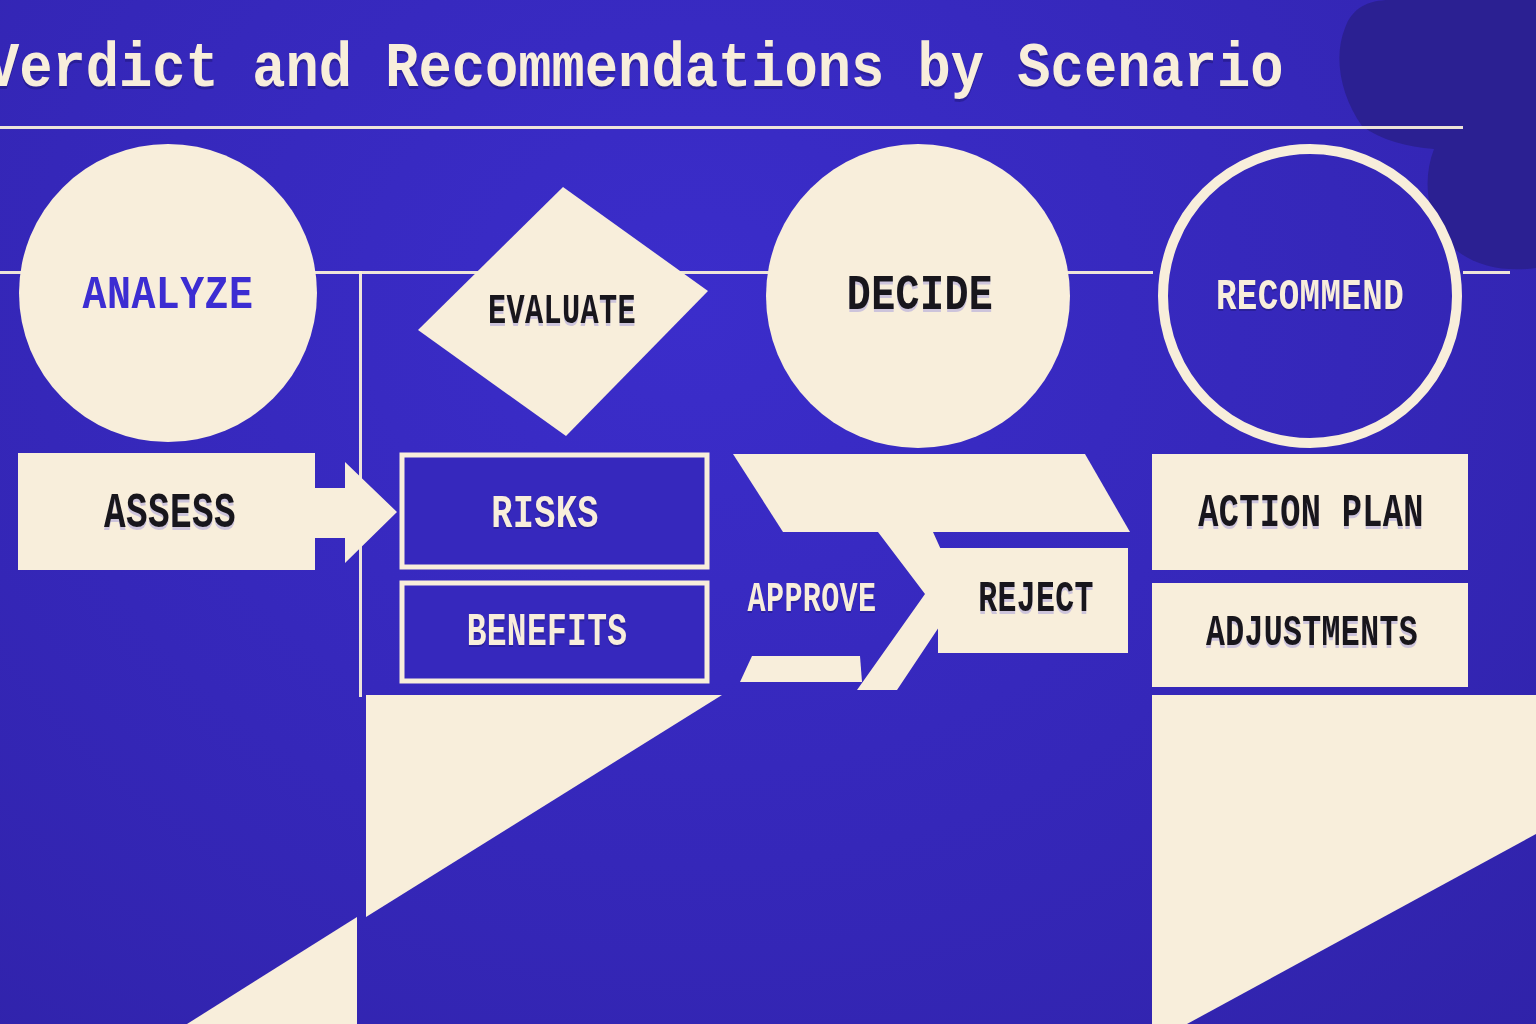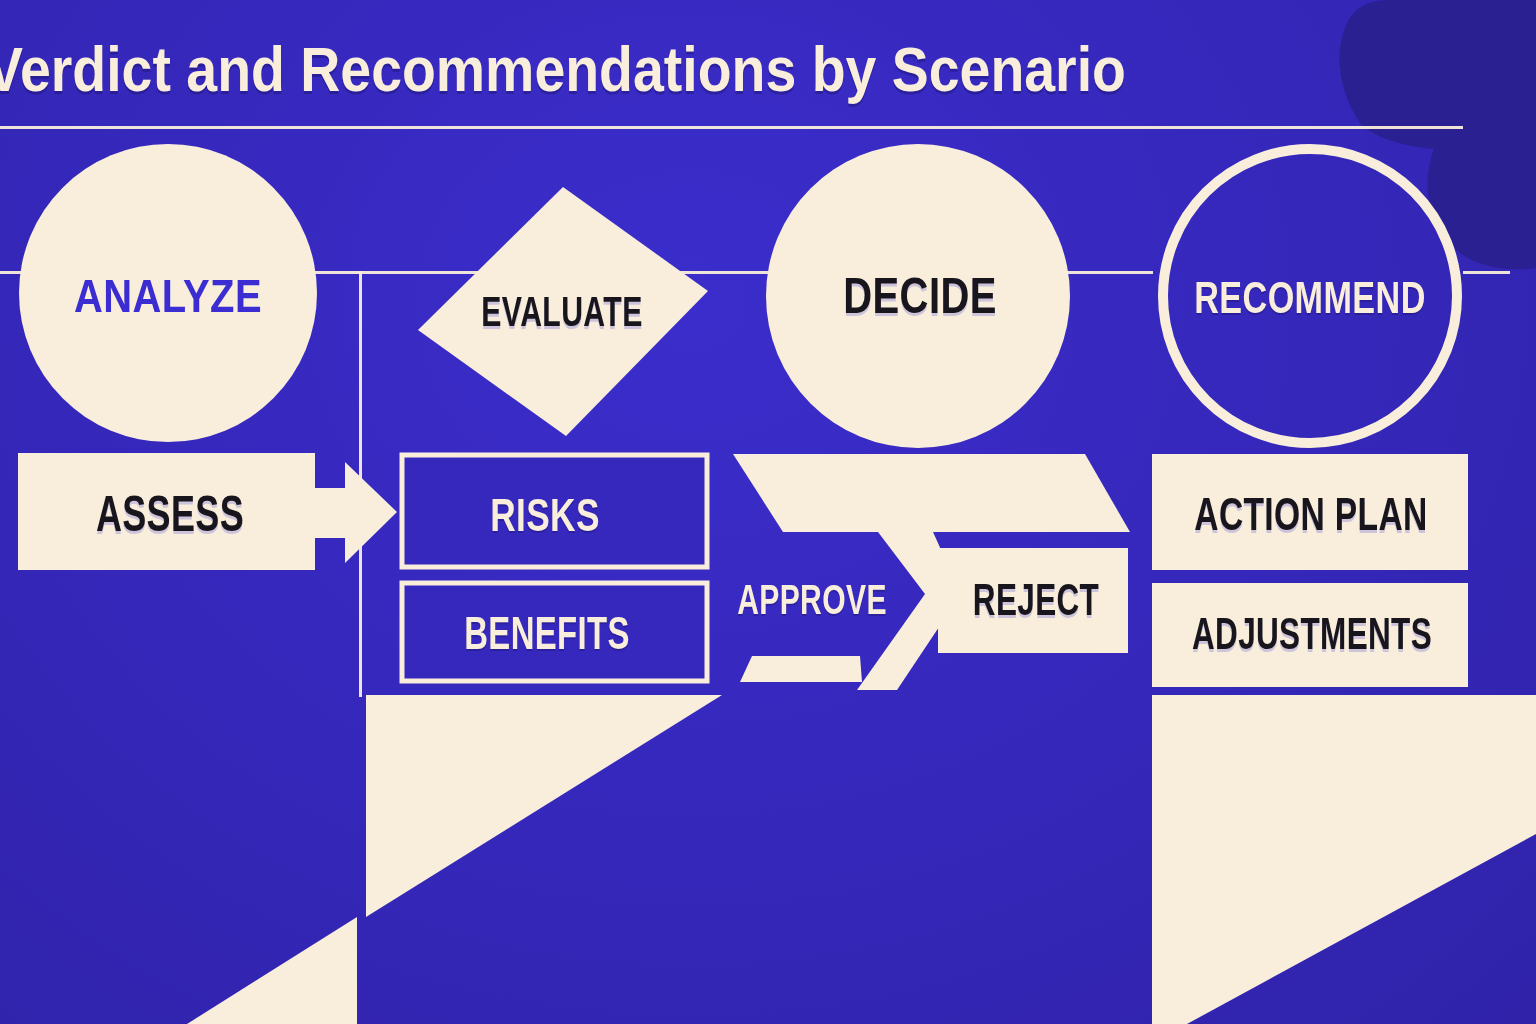--- a/index.html
+++ b/index.html
@@ -8,21 +8,21 @@
     --bg-lo:#2e21a4;
     --cream:#f8eedb;
     --ink:#18161c;
     --accent:#3c2dd2;
     --sil:#2b2092;
   }
   html,body{margin:0;padding:0;}
   .poster{
     position:relative;width:1536px;height:1024px;overflow:hidden;
     background:radial-gradient(ellipse at 45% 30%, var(--bg-hi) 0%, var(--bg) 55%, var(--bg-lo) 115%);
-    font-family:Liberation Sans, sans-serif;
+    font-family:Liberation Mono, monospace;
   }
   svg.layer{position:absolute;left:0;top:0;}
   .cream{fill:var(--cream);}
   .blue-fill{fill:#3628bd;}
   .lbl{
     position:absolute;font-weight:bold;white-space:nowrap;line-height:1;
     transform:translate(-50%,-50%) scaleX(var(--sx,1));
     letter-spacing:0.5px;
   }
   .ink-t{color:var(--ink);text-shadow:0 3px 0 rgba(125,118,220,0.35);}

